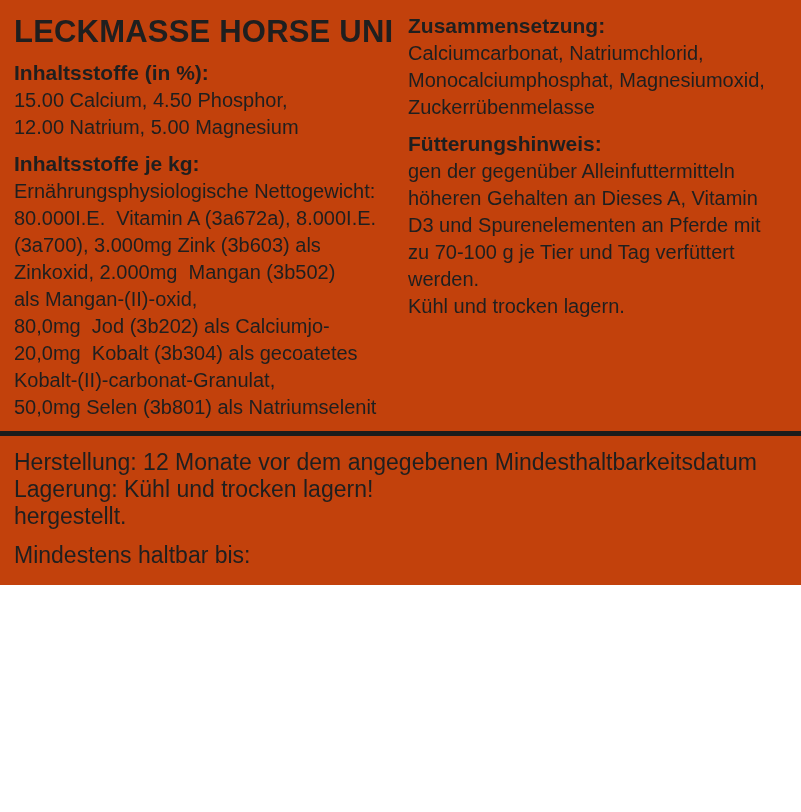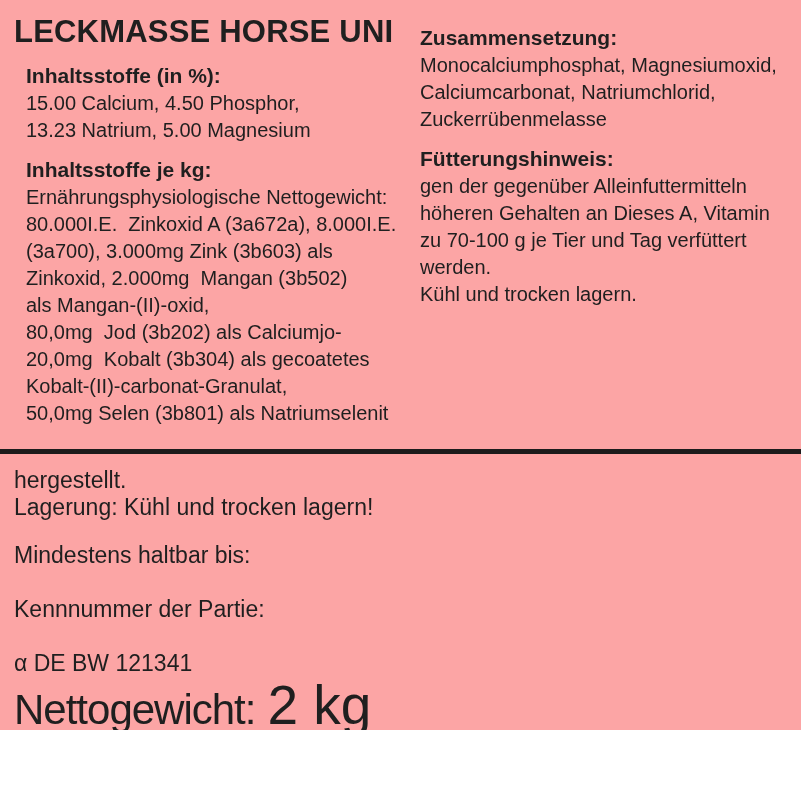--- a/index.html
+++ b/index.html
@@ -3,23 +3,23 @@
 <meta charset="utf-8">
 <style>
   html, body {
     margin: 0;
     padding: 0;
     background: #ffffff;
   }
   .label {
     position: relative;
     width: 801px;
-    height: 730px;
+    height: 585px;
     overflow: hidden;
-    background: #fca5a5;
+    background: #c2410c;
     color: #1f1f1f;
     font-family: "Liberation Sans", "DejaVu Sans", sans-serif;
     box-sizing: border-box;
   }
   .columns {
     display: flex;
     padding: 12px 14px 0 14px;
     box-sizing: border-box;
   }
   .col-left {
@@ -31,21 +31,21 @@
     min-width: 0;
   }
   .page-title {
     font-size: 31px;
     font-weight: bold;
     letter-spacing: 0.2px;
     line-height: 1.15;
     margin: 2px 0 8px 0;
     white-space: pre;
   }
-  .section { margin: 12px; }
+  .section { margin: 0; }
   .section-heading {
     font-size: 21px;
     font-weight: bold;
     line-height: 27px;
     margin: 9px 0 1px 0;
     white-space: pre;
   }
   .col-right .section:first-child .section-heading {
     margin-top: 0;
   }
@@ -62,21 +62,21 @@
   }
   .footer {
     padding: 13px 14px 0 14px;
     box-sizing: border-box;
   }
   .footer-line {
     font-size: 23px;
     line-height: 27px;
     white-space: pre;
   }
-  .footer-gap-sm { margin-top: 21px; }
+  .footer-gap-sm { margin-top: 12px; }
   .footer-gap-md { margin-top: 27px; }
   .net-weight-row {
     display: flex;
     align-items: baseline;
     margin-top: 1px;
   }
   .net-weight-label {
     font-size: 42px;
     line-height: 1.1;
     letter-spacing: -1px;
@@ -95,64 +95,66 @@
 <div class="label">
 
   <div class="columns">
 
     <div class="col-left">
       <h1 class="page-title">LECKMASSE HORSE UNI</h1>
 
       <div class="section">
         <div class="section-heading">Inhaltsstoffe (in %):</div>
         <div class="line">15.00 Calcium, 4.50 Phosphor,</div>
-        <div class="line">13.23 Natrium, 5.00 Magnesium</div>
+        <div class="line">12.00 Natrium, 5.00 Magnesium</div>
       </div>
 
 
       <div class="section">
         <div class="section-heading">Inhaltsstoffe je kg:</div>
         <div class="line">Ernährungsphysiologische Nettogewicht:</div>
-        <div class="line">80.000I.E.  Zinkoxid A (3a672a), 8.000I.E.</div>
+        <div class="line">80.000I.E.  Vitamin A (3a672a), 8.000I.E.</div>
         <div class="line">(3a700), 3.000mg Zink (3b603) als</div>
         <div class="line">Zinkoxid, 2.000mg  Mangan (3b502)</div>
         <div class="line">als Mangan-(II)-oxid,</div>
         <div class="line">80,0mg  Jod (3b202) als Calciumjo-</div>
         <div class="line">20,0mg  Kobalt (3b304) als gecoatetes</div>
         <div class="line">Kobalt-(II)-carbonat-Granulat,</div>
         <div class="line">50,0mg Selen (3b801) als Natriumselenit</div>
       </div>
     </div>
 
     <div class="col-right">
 
       <div class="section">
         <div class="section-heading">Zusammensetzung:</div>
+        <div class="line">Calciumcarbonat, Natriumchlorid,</div>
         <div class="line">Monocalciumphosphat, Magnesiumoxid,</div>
-        <div class="line">Calciumcarbonat, Natriumchlorid,</div>
         <div class="line">Zuckerrübenmelasse</div>
       </div>
 
       <div class="section">
         <div class="section-heading">Fütterungshinweis:</div>
         <div class="line">gen der gegenüber Alleinfuttermitteln</div>
         <div class="line">höheren Gehalten an Dieses A, Vitamin</div>
+        <div class="line">D3 und Spurenelementen an Pferde mit</div>
         <div class="line">zu 70-100 g je Tier und Tag verfüttert</div>
         <div class="line">werden.</div>
         <div class="line">Kühl und trocken lagern.</div>
       </div>
     </div>
 
   </div>
 
   <div class="divider"></div>
 
   <div class="footer">
+    <div class="footer-line">Herstellung: 12 Monate vor dem angegebenen Mindesthaltbarkeitsdatum</div>
+    <div class="footer-line">Lagerung: Kühl und trocken lagern!</div>
     <div class="footer-line">hergestellt.</div>
-    <div class="footer-line">Lagerung: Kühl und trocken lagern!</div>
     <div class="footer-line footer-gap-sm">Mindestens haltbar bis:</div>
     <div class="footer-line footer-gap-md">Kennnummer der Partie:</div>
     <div class="footer-line footer-gap-md">α DE BW 121341</div>
     <div class="net-weight-row">
       <span class="net-weight-label">Nettogewicht:</span>
       <span class="net-weight-value">2 kg</span>
     </div>
   </div>
 
 </div>

